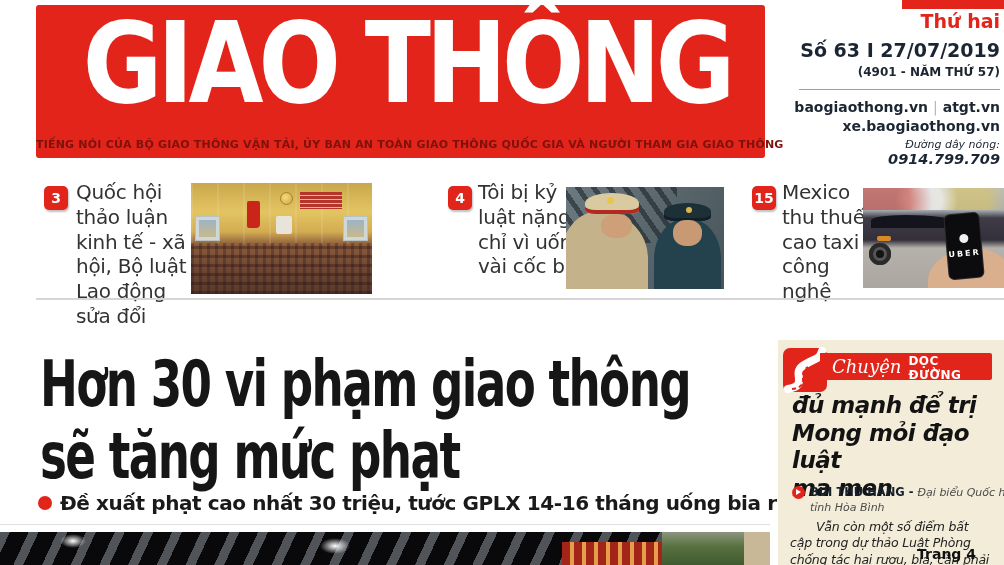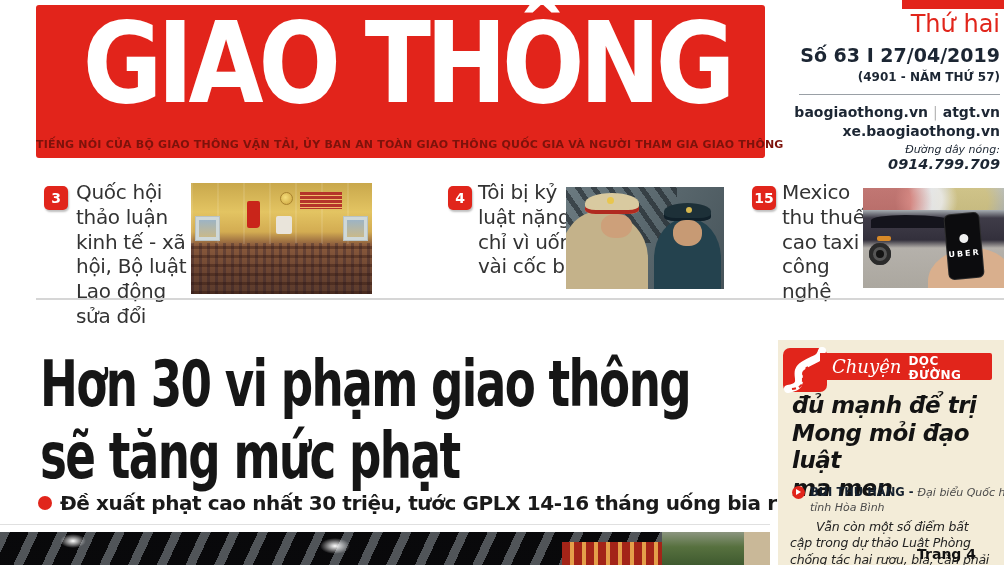--- a/index.html
+++ b/index.html
@@ -19,21 +19,21 @@
     color:#fff; font-weight:bold; font-size:97px; line-height:1;
     letter-spacing:-5px; margin-top:2px;
     transform:scale(1.0,1.16); transform-origin:center top; white-space:nowrap;
   }
   .tagline {
     position:absolute; left:0; right:0; bottom:7px; text-align:center;
     color:#7d120b; font-weight:bold; font-size:11px; letter-spacing:0.2px; white-space:nowrap;
   }
   
   .issue { position:absolute; right:4px; top:12px; width:215px; text-align:right; color:#1c2633; }
-  .weekday { color:#e1251b; font-weight:normal; font-size:24px; line-height:1.05; }
+  .weekday { color:#e1251b; font-weight:bold; font-size:19px; line-height:1.05; }
   .issue-no { font-weight:bold; font-size:19px; margin-top:7px; }
   .issue-detail { font-weight:bold; font-size:12px; margin-top:4px; }
   .issue-rule { height:1px; background:#9aa0a6; margin:10px 0 8px 14px; }
   .sites { font-weight:bold; font-size:14px; line-height:1.35; }
   .sites .sep { color:#b5b5b5; font-weight:normal; padding:0 5px; }
   .hotline { font-size:11px; font-style:italic; margin-top:2px; }
   .hotline b { font-size:14.5px; font-style:italic;margin-left:8px; }
   
   .badge {
     position:absolute; width:24px; height:24px; background:#e1251b; border-radius:5px;
@@ -141,21 +141,21 @@
 <div class="page">
 
   <div class="top-strip"></div>
   <div class="banner">
     <div class="logo">GIAO THÔNG</div>
     <div class="tagline">TIẾNG NÓI CỦA BỘ GIAO THÔNG VẬN TẢI, ỦY BAN AN TOÀN GIAO THÔNG QUỐC GIA VÀ NGƯỜI THAM GIA GIAO THÔNG</div>
   </div>
 
   <div class="issue">
     <div class="weekday">Thứ hai</div>
-    <div class="issue-no">Số 63 I 27/04/2019</div>
+    <div class="issue-no">Số 63 I 27/07/2019</div>
     <div class="issue-detail">(4901 - NĂM THỨ 57)</div>
     <div class="issue-rule"></div>
     <div class="sites">
       <span>baogiaothong.vn</span><span class="sep">|</span><span>atgt.vn</span>
     </div>
     <div class="sites">xe.baogiaothong.vn</div>
     <div class="hotline">
       <span>Đường dây nóng:</span>
       <b>0914.799.709</b>
     </div>

